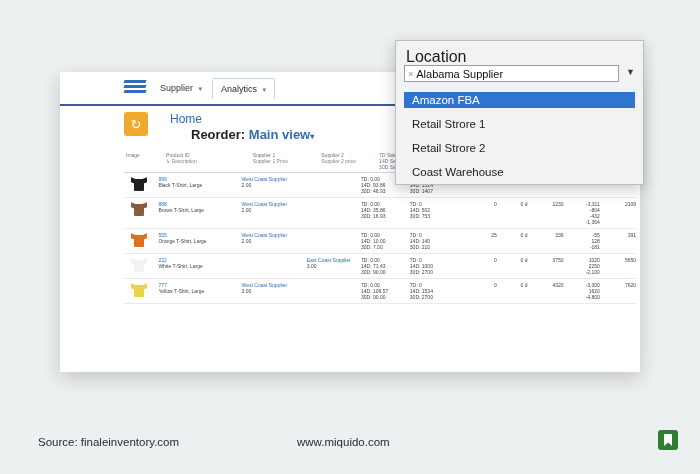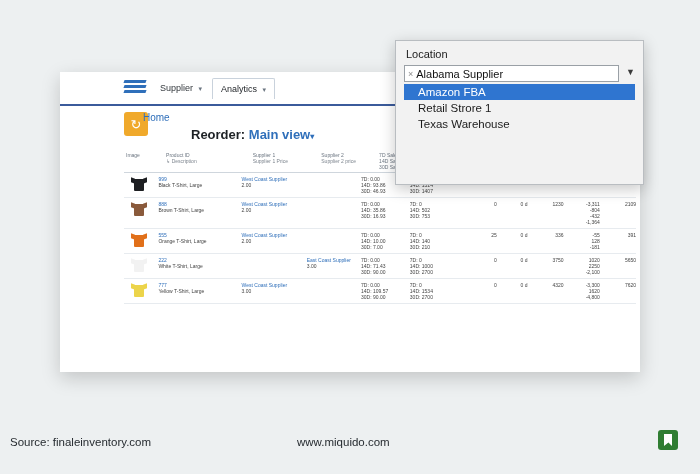--- a/index.html
+++ b/index.html
@@ -40,21 +40,21 @@
   .menu .m{
     padding:5px 8px;color:#33383d;white-space:nowrap;
   }
   .menu .m.active{
     border:1px solid #c9d2dc;border-bottom:none;background:#fff;
     border-radius:2px 2px 0 0;color:#1d2125;
   }
   .caret{font-size:7px;margin-left:3px;color:#6b7580;}
   
   .crumb{
-    position:absolute;left:83px;top:40px;font-size:10px;color:#2f6fba;
+    position:absolute;left:110px;top:40px;font-size:12px;color:#2f6fba;
   }
   .refresh{
     position:absolute;left:64px;top:40px;width:24px;height:24px;
     border-radius:3px;background:#f0a92b;color:#fff;
     display:flex;align-items:center;justify-content:center;font-size:13px;
   }
   .title-row{
     position:absolute;left:95px;top:55px;font-size:13px;color:#1d2125;font-weight:bold;padding-left:36px;
   }
   .title-row .blue{color:#2f6fba;}
@@ -95,40 +95,40 @@
   .sku{color:#2f6fba;}
   .sup{color:#2f6fba;}
   .muted{color:#7d858e;}
   
   .dd{
     position:absolute;left:395px;top:40px;width:247px;height:143px;
     background:#f2f2f2;border:1px solid #b9bdc1;
     box-shadow:0 4px 14px rgba(0,0,0,.22);
   }
   .dd-label{
-    position:absolute;left:10px;top:7px;font-size:11px;color:#1b1b1b;
+    position:absolute;left:10px;top:7px;font-size:16px;color:#1b1b1b;
   }
   .dd-field{
     position:absolute;left:8px;top:24px;width:215px;height:17px;
     background:#fff;border:1px solid #9aa0a6;display:flex;align-items:center;
     font-size:11px;color:#111;padding-left:2px;box-sizing:border-box;
   }
   .dd-x{color:#8d8d8d;font-size:9px;margin:0 3px 0 1px;}
   .dd-arrow{
     position:absolute;right:8px;top:26px;font-size:9px;color:#3b3b3b;
   }
   .dd-list{
     position:absolute;left:8px;top:43px;width:231px;
     font-size:11.5px;color:#1b1b1b;
   }
-  .dd-item{padding:2px 14px;}
+  .dd-item{padding:2px 8px;margin-top:8px;}
   .dd-item.sel{background:#2f75d0;color:#fff;}
   
   .src{
-    position:absolute;left:10px;top:436px;font-size:11.5px;color:#262b30;
+    position:absolute;left:38px;top:436px;font-size:11.5px;color:#262b30;
   }
   .url{
     position:absolute;left:297px;top:436px;font-size:11.5px;color:#262b30;
   }
   .mark{
     position:absolute;right:22px;top:430px;width:20px;height:20px;
     background:#2f7d32;border-radius:3px;
   }
   .mark:after{
     content:"";position:absolute;left:6px;top:4px;width:8px;height:12px;
@@ -414,20 +414,21 @@
 
     <div class="dd-field">
       <span class="dd-x">×</span>
       <span>Alabama Supplier</span>
     </div>
     <div class="dd-arrow">▼</div>
 
     <div class="dd-list" id="ddlist">
         <div class="dd-item sel">Amazon FBA</div>
         <div class="dd-item">Retail Strore 1</div>
-        <div class="dd-item">Texas Warehouse</div>
+        <div class="dd-item">Retail Strore 2</div>
+        <div class="dd-item">Coast Warehouse</div>
       </div>
   </div>
 
   <div class="src">Source: finaleinventory.com</div>
   <div class="url">www.miquido.com</div>
   <div class="mark"></div>
 </div>
 
 </body></html>

